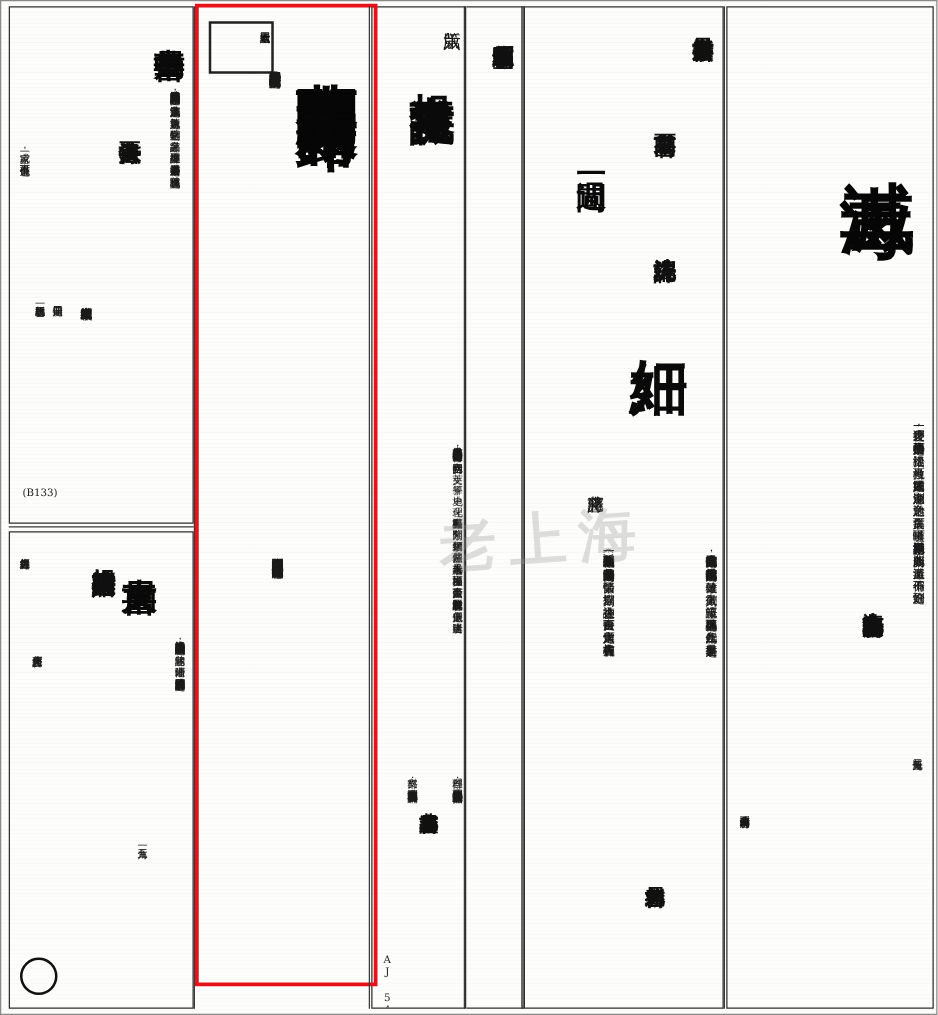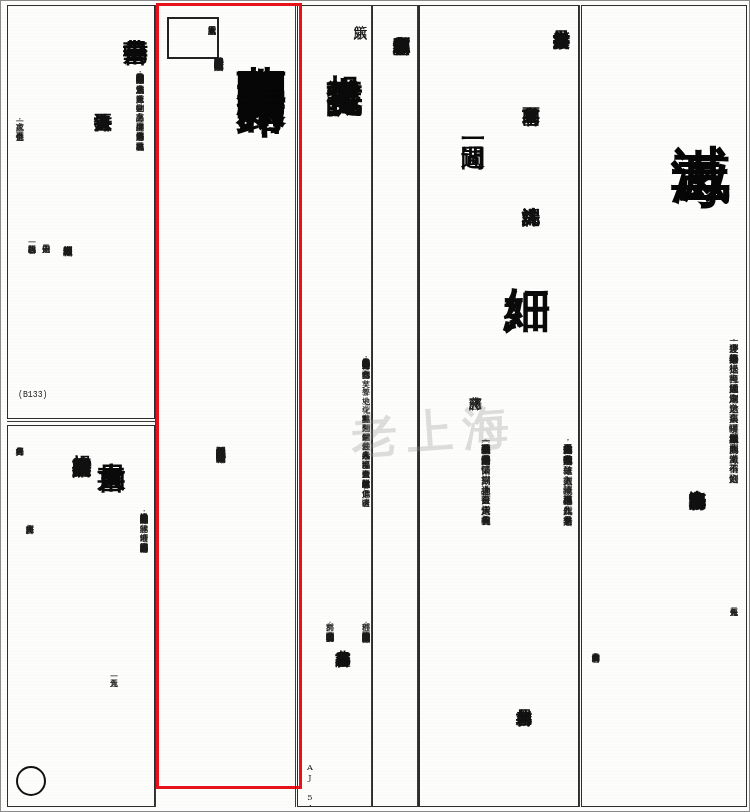--- a/index.html
+++ b/index.html
@@ -186,21 +186,21 @@
   <div id="red-box"></div>
 
   <div class="adbox" style="left:6px; top:4px; width:148px; height:414px;">
     <div class="vt headline-mid" style="position:absolute; right:6px; top:12px; height:130px; font-size:25px;">中華書局</div>
     <div class="vt headline-sm" style="position:absolute; right:42px; top:92px; height:130px; font-size:18px;">書法要錄</div>
     <div class="vt body-tiny" style="position:absolute; right:80px; top:232px; height:130px; width:26px; white-space:normal;">余紹宋福做宋版江南道史紙印行校</div>
     <div class="vt body-xtiny" style="position:absolute; right:10px; top:60px; height:300px; width:66px; white-space:normal;">此書爲同法部次長前游餘紹宋先生歷年精心結撰之作，凡書法之源流派別、執筆運腕之方、碑帖之鑒別、名家之品評，靡不搜羅詳備，爲習書法者必備之要籍，誠藝林之瑰寶也。</div>
     <div class="vt body-xtiny" style="position:absolute; right:104px; top:232px; height:100px;">四冊定價二元</div>
     <div class="vt body-xtiny" style="position:absolute; right:118px; top:232px; height:110px;">一版再版均已售罄</div>
     <div class="vt body-xtiny" style="position:absolute; left:6px; top:110px; height:140px;">成一家言，不可不備之書也。</div>
-    <div class="body-xtiny" style="position:absolute; left:10px; bottom:18px;font-family:Liberation Mono, monospace;">(B133)</div>
+    <div class="body-xtiny" style="position:absolute; left:10px; bottom:18px;">(B133)</div>
   </div>
 
   <div class="adbox" style="left:6px; top:424px; width:148px; height:382px;">
     <div class="vt headline-mid" style="position:absolute; right:28px; top:14px; height:160px; font-size:28px;">大東書局</div>
     <div class="vt headline-sm" style="position:absolute; right:62px; top:14px; height:230px; font-size:19px;">楊格計畫與賠償問題</div>
     <div class="vt body-xtiny" style="position:absolute; left:16px; top:92px; height:130px;">何廉蔣先庚合譯</div>
     <div class="vt body-xtiny" style="position:absolute; right:6px; top:80px; height:280px; width:52px; white-space:normal;">本書詳述楊格計畫之內容及其與賠償問題之關係，敘述詳明，條理清晰，爲研究國際經濟問題者必讀之書。</div>
     <div class="vt body-xtiny" style="position:absolute; right:36px; top:246px; height:110px;">一元五角</div>
     <div class="vt body-xtiny" style="position:absolute; left:6px; top:14px; height:180px;">行經售處各埠分局</div>
     <div class="circle-mark"></div>

